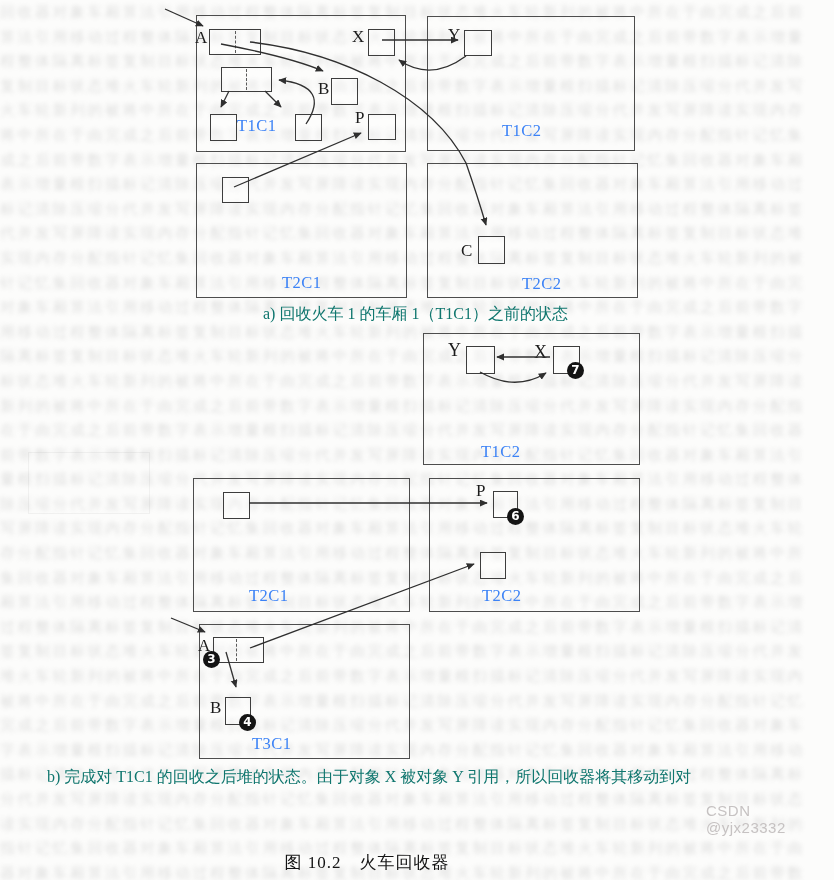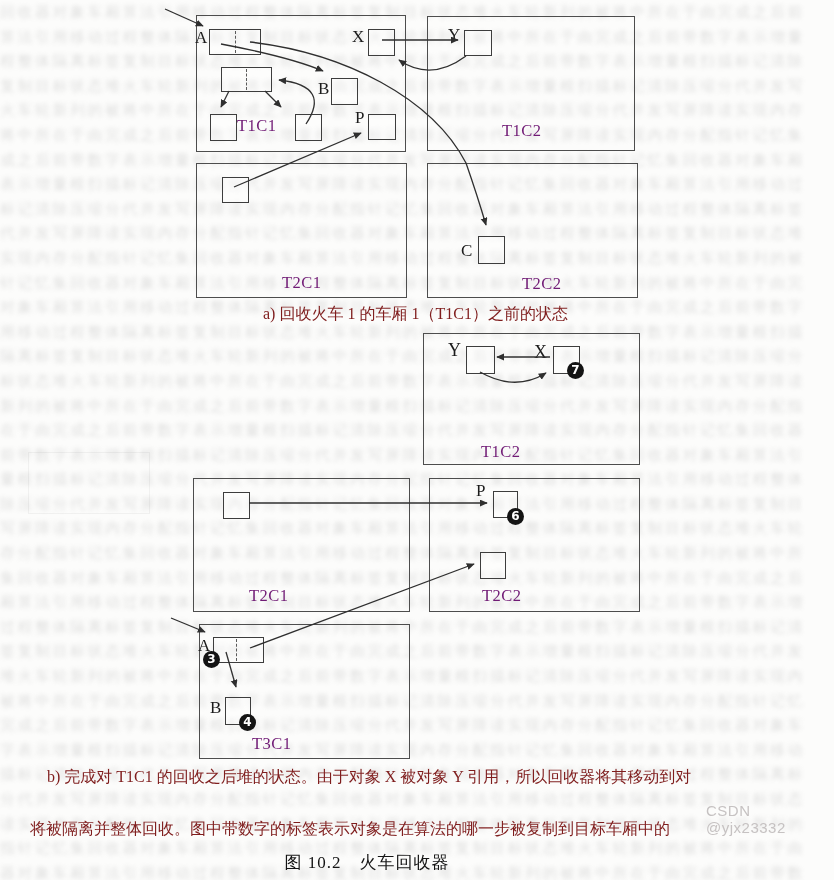--- a/index.html
+++ b/index.html
@@ -31,32 +31,32 @@
   }
   .divider{
     position:absolute;top:1px;bottom:1px;width:0;
     border-left:1.4px dashed #5a5a5a;
   }
   .objlabel{
     position:absolute;font-size:17px;color:#1b1b1b;line-height:1;
     font-family:"Liberation Serif","DejaVu Serif",serif;z-index:4;
   }
   .boxlabel{
-    position:absolute;font-size:16.5px;color:#701a75;line-height:1;
+    position:absolute;font-size:16.5px;color:#3b82f6;line-height:1;
     letter-spacing:.5px;z-index:4;
     font-family:"Liberation Serif","DejaVu Serif",serif;
   }
   .badge{
     position:absolute;width:17px;height:17px;border-radius:50%;
     background:#141414;color:#fff;font-size:12px;font-weight:bold;
     text-align:center;line-height:17px;z-index:5;
     font-family:"DejaVu Sans",sans-serif;
   }
   .caption{
-    position:absolute;font-size:16px;color:#7f1d1d;line-height:1.2;
+    position:absolute;font-size:16px;color:#0f766e;line-height:1.2;
     z-index:4;white-space:nowrap;
     font-family:"Liberation Serif","DejaVu Serif",serif;
   }
   .fig-caption{
     position:absolute;left:0;width:734px;text-align:center;top:851px;
     font-size:17px;letter-spacing:1px;color:#141414;z-index:4;
     font-family:"Liberation Serif","DejaVu Serif",serif;
   }
   .watermark{
     position:absolute;left:706px;top:802px;z-index:4;
@@ -175,21 +175,20 @@
     </div>
     <span class="objlabel" style="left:-2px;top:12px;">A</span>
     <div class="badge" style="left:3px;top:26px;">3</div>
     <div class="obj" style="left:25px;top:72px;width:24px;height:26px;"></div>
     <span class="objlabel" style="left:10px;top:74px;">B</span>
     <div class="badge" style="left:39px;top:89px;">4</div>
     <span class="boxlabel" style="left:52px;top:111px;">T3C1</span>
   </div>
 
   <div class="caption" style="left:47px;top:767px;font-family:Liberation Serif, serif;">b) 完成对 T1C1 的回收之后堆的状态。由于对象 X 被对象 Y 引用，所以回收器将其移动到对</div>
-  <div class="caption" style="left:30px;top:819px;">将被隔离并整体回收。图中带数字的标签表示对象是在算法的哪一步被复制到目标车厢中的</div>
 
   <div class="fig-caption">图 10.2　火车回收器</div>
   <div class="watermark">CSDN @yjx23332</div>
 </div>
 
 <svg class="overlay" width="834" height="880" viewBox="0 0 834 880">
   <defs>
     <marker id="ah" markerWidth="9" markerHeight="8" refX="7.2" refY="3.5" orient="auto" markerUnits="userSpaceOnUse">
       <path d="M0,0 L8,3.5 L0,7 Z" fill="#2f2f2f"></path>
     </marker>

